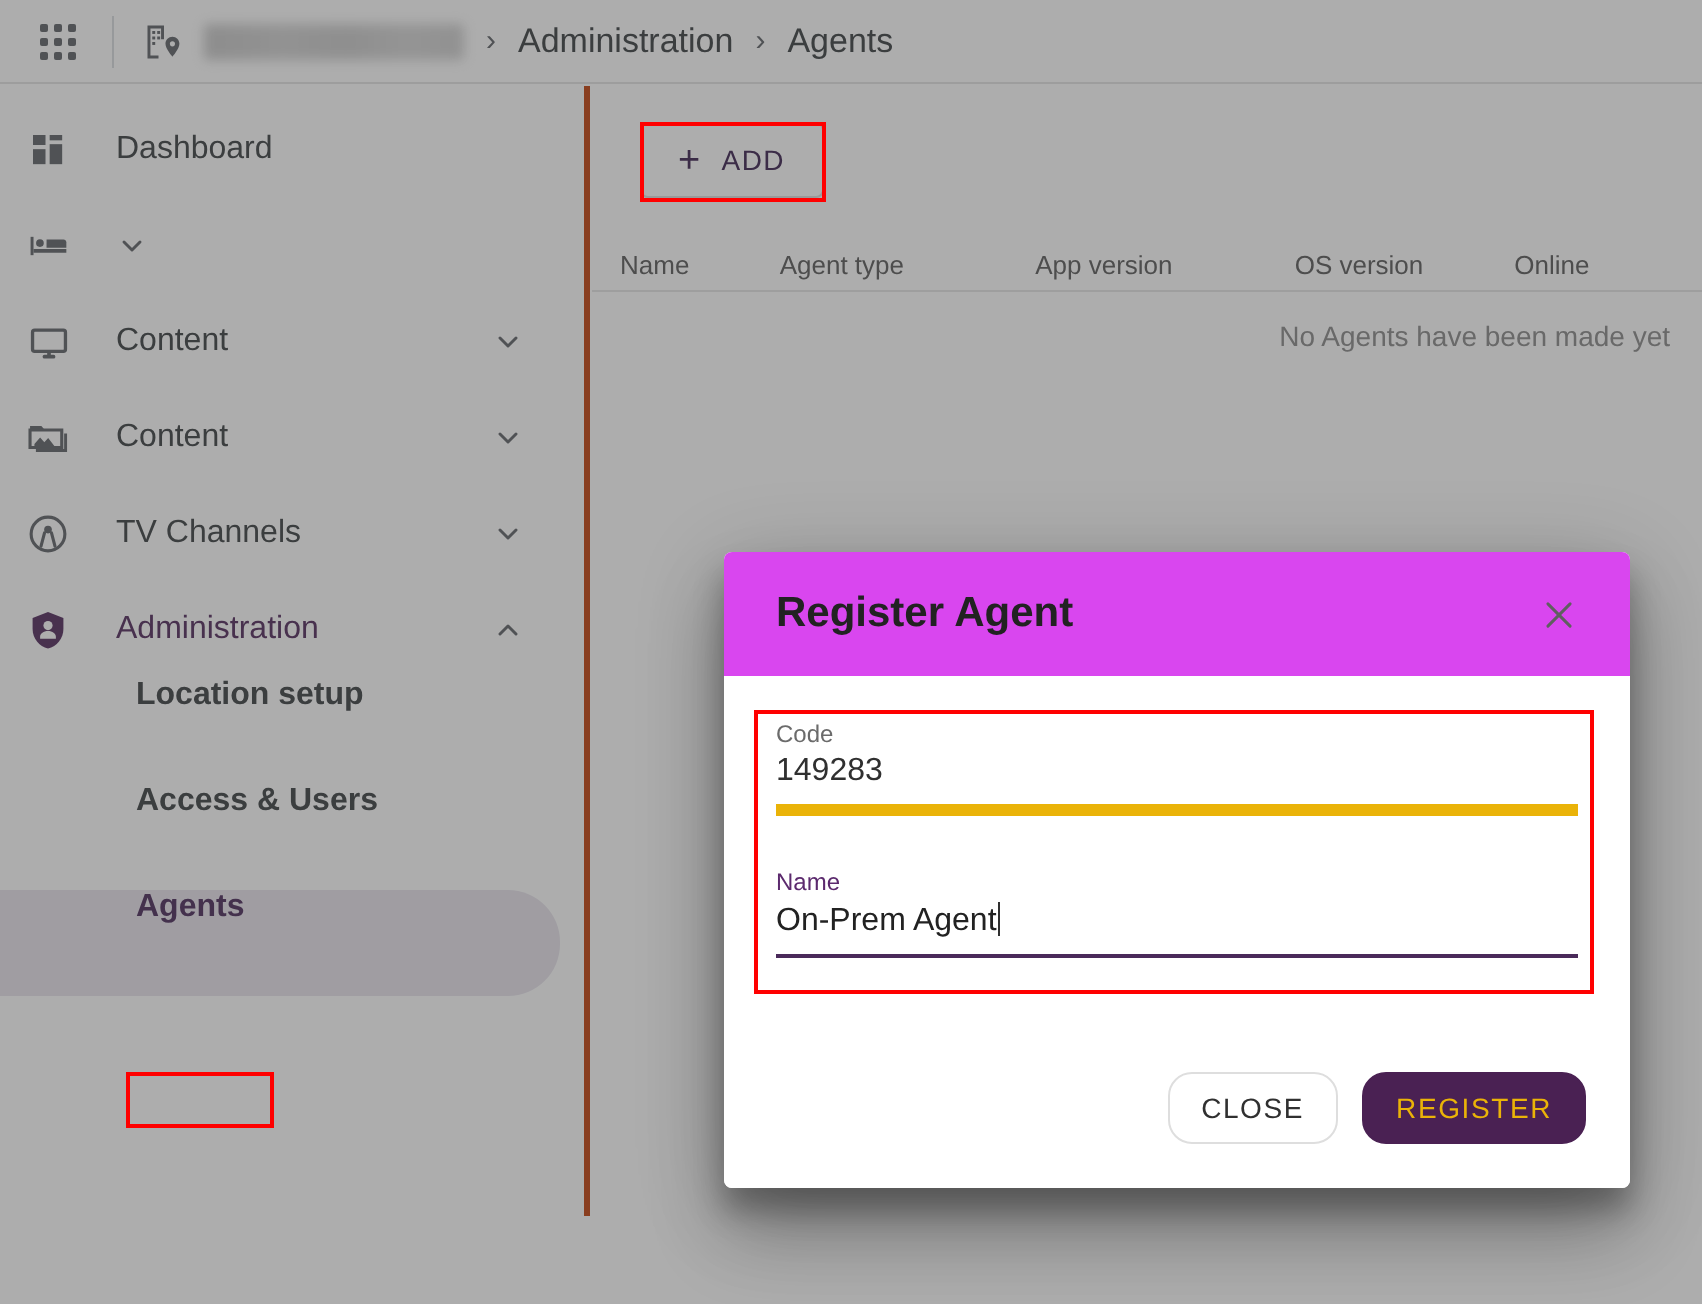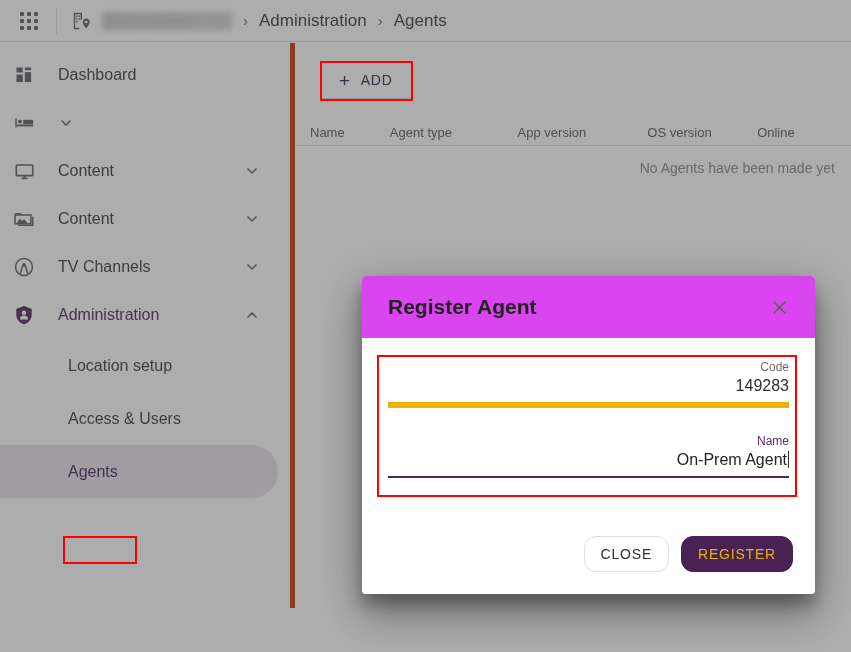--- a/index.html
+++ b/index.html
@@ -99,21 +99,21 @@
     flex: 0 0 auto;
   }
 
   
   .sidebar {
     position: absolute;
     top: 43px; left: 0;
     width: 295px;
     height: 565px;
     background: #ffffff;
-    border-right: 5px solid #c2410c;
+    border-right: 3px solid #c2410c;
     padding-top: 8px;
     overflow: hidden;
   }
 
   .nav-item {
     position: relative;
     height: 48px;
     display: flex;
     align-items: center;
     padding-left: 12px;
@@ -146,26 +146,27 @@
 
   .chevron {
     width: 16px; height: 16px;
     flex: 0 0 auto;
     color: #5f6368;
   }
 
   .nav-subitem {
     height: 53px;
     display: flex;
-    align-items: center;
+    align-items: flex-start;
     padding-left: 68px;
     cursor: pointer;
     border-top-right-radius: 26px;
     border-bottom-right-radius: 26px;
     margin-right: 12px;
+    font-weight: bold;
   }
   .nav-subitem .sub-label {
     font-size: 16px;
     color: #3c4043;
     white-space: nowrap;
   }
   .nav-subitem.active {
     background: #e8e4ed;
   }
   .nav-subitem.active .sub-label {
@@ -284,21 +285,20 @@
     justify-content: center;
     cursor: pointer;
     color: #5f5f5f;
   }
 
   .dialog-body {
     flex: 1 1 auto;
     background: #ffffff;
     padding: 22px 26px 0 26px;
     position: relative;
-    text-align: right;
   }
 
   .field { position: relative; margin-bottom: 14px; }
   .field-label {
     font-size: 12px;
     color: #6b6b6b;
     margin-bottom: 3px;
     display: block;
   }
   .field-value {

